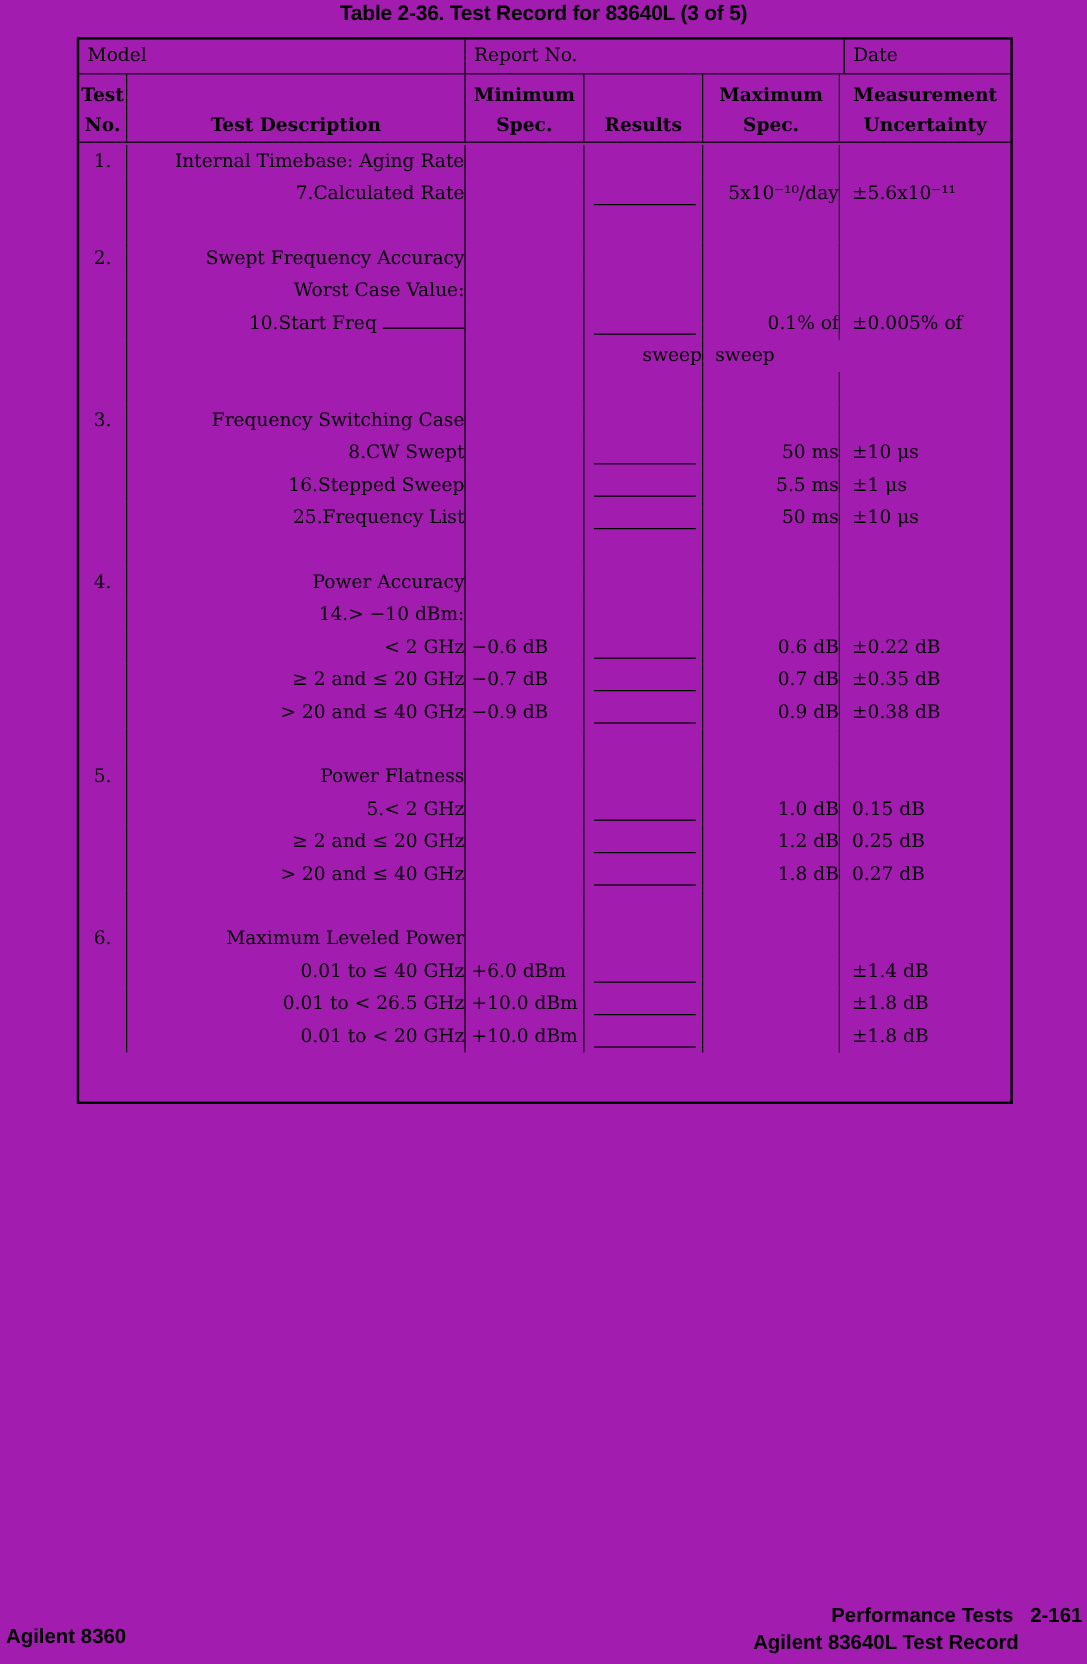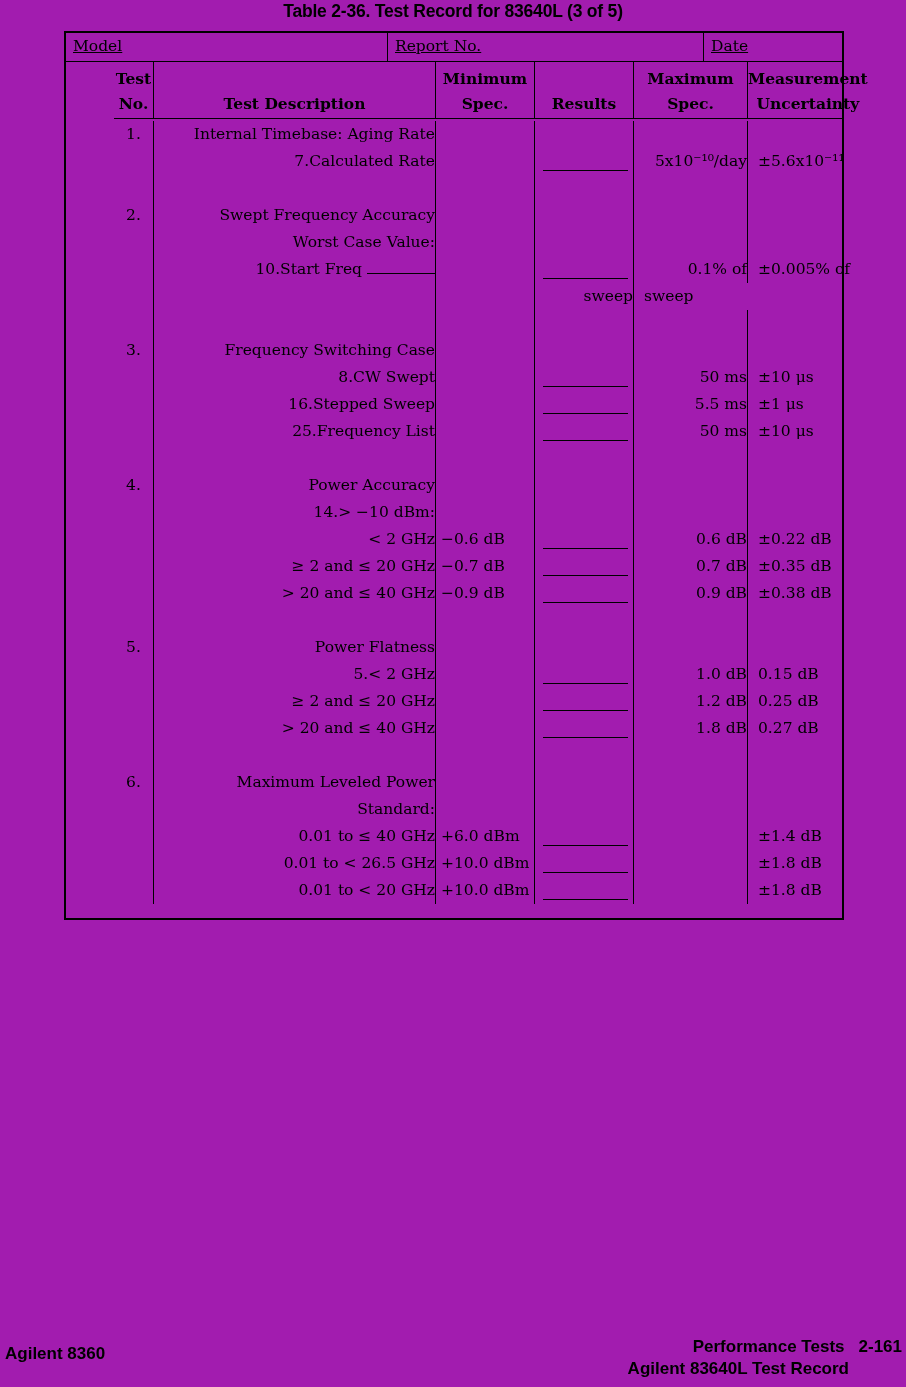--- a/index.html
+++ b/index.html
@@ -2,22 +2,22 @@
 <html><head>
 <meta charset="utf-8">
 <style>
   html,body{margin:0;padding:0;background:#fff;}
   .page{position:relative;width:906px;height:1387px;background:#a21caf;color:#000;
         font-family:"DejaVu Serif",serif;overflow:hidden;}
   .doc-title{position:absolute;top:1px;left:0;width:100%;text-align:center;
         font-family:"Liberation Sans",sans-serif;font-weight:bold;font-size:17.5px;letter-spacing:-0.2px;}
   .ttable{position:absolute;left:64px;top:31px;width:780px;height:889px;
         border:2px solid #000;box-sizing:border-box;font-size:15.5px;}
-  .grid{display:grid;grid-template-columns:40px 282px 99px 99px 114px 1fr;margin-left:48px;}
-  .igrid{display:grid;grid-template-columns:322px 316px 1fr;text-decoration:underline;}
+  .grid{display:grid;grid-template-columns:40px 282px 99px 99px 114px 1fr;}
+  .igrid{display:grid;grid-template-columns:322px 316px 1fr;}
   .info-row{height:28px;border-bottom:1px solid #000;line-height:27px;}
   .info-row .c{padding-left:7px;box-sizing:border-box;}
   .info-row .c:not(:last-child){border-right:1px solid #000;}
   .header-row{height:56px;border-bottom:1px solid #000;font-weight:bold;text-align:center;}
   .header-row .c{box-sizing:border-box;padding-top:4px;line-height:25px;}
   .header-row .c:not(:last-child){border-right:1px solid #000;}
   .tbody{height:800px;box-sizing:border-box;padding-top:2px;}
   .brow{height:27px;line-height:27px;}
   .brow .c{box-sizing:border-box;overflow:visible;white-space:nowrap;}
   .brow .c:not(:last-child){border-right:1px solid #000;}
@@ -27,21 +27,21 @@
   .c-desc.d2{padding-left:57px;}
   .num{display:inline-block;width:32px;}
   .c-min{padding-left:5px;}
   .c-res{position:relative;}
   .rline{position:absolute;left:8px;bottom:4px;width:85px;border-bottom:1.5px solid #000;}
   .c-max{padding-left:8px;text-align:right;}
   .c-unc{padding-left:10px;}
   .fill{display:inline-block;width:68px;border-bottom:1.5px solid #000;height:13px;margin-left:5px;}
   .footer{position:absolute;top:1336px;left:0;width:906px;
         font-family:"Liberation Sans",sans-serif;font-weight:bold;font-size:17px;}
-  .f-left{position:absolute;left:5px;top:8px;}
+  .f-left{position:absolute;left:5px;top:18px;}
   .f-right{position:absolute;right:4px;top:0;text-align:right;line-height:22px;}
   .f-num{margin-left:14px;}
   .f-line2{padding-right:53px;}
 </style>
 </head>
 <body>
 
 <div class="page">
 
   <div class="doc-title">Table 2-36. Test Record for 83640L (3 of 5)</div>
@@ -322,28 +322,20 @@
 
       <div class="grid brow">
           <div class="c c-no">6.</div>
           <div class="c c-desc">Maximum Leveled Power</div>
           <div class="c c-min"></div>
           <div class="c c-res"></div>
           <div class="c c-max"></div>
           <div class="c c-unc"></div>
         </div>
 
-      <div class="grid brow">
-          <div class="c c-no"></div>
-          <div class="c c-desc">Standard:</div>
-          <div class="c c-min"></div>
-          <div class="c c-res"></div>
-          <div class="c c-max"></div>
-          <div class="c c-unc"></div>
-        </div>
 
       <div class="grid brow">
           <div class="c c-no"></div>
           <div class="c c-desc d2">0.01 to ≤ 40 GHz</div>
           <div class="c c-min">+6.0 dBm</div>
           <div class="c c-res">
             <div class="rline"></div>
           </div>
           <div class="c c-max"></div>
           <div class="c c-unc">±1.4 dB</div>

